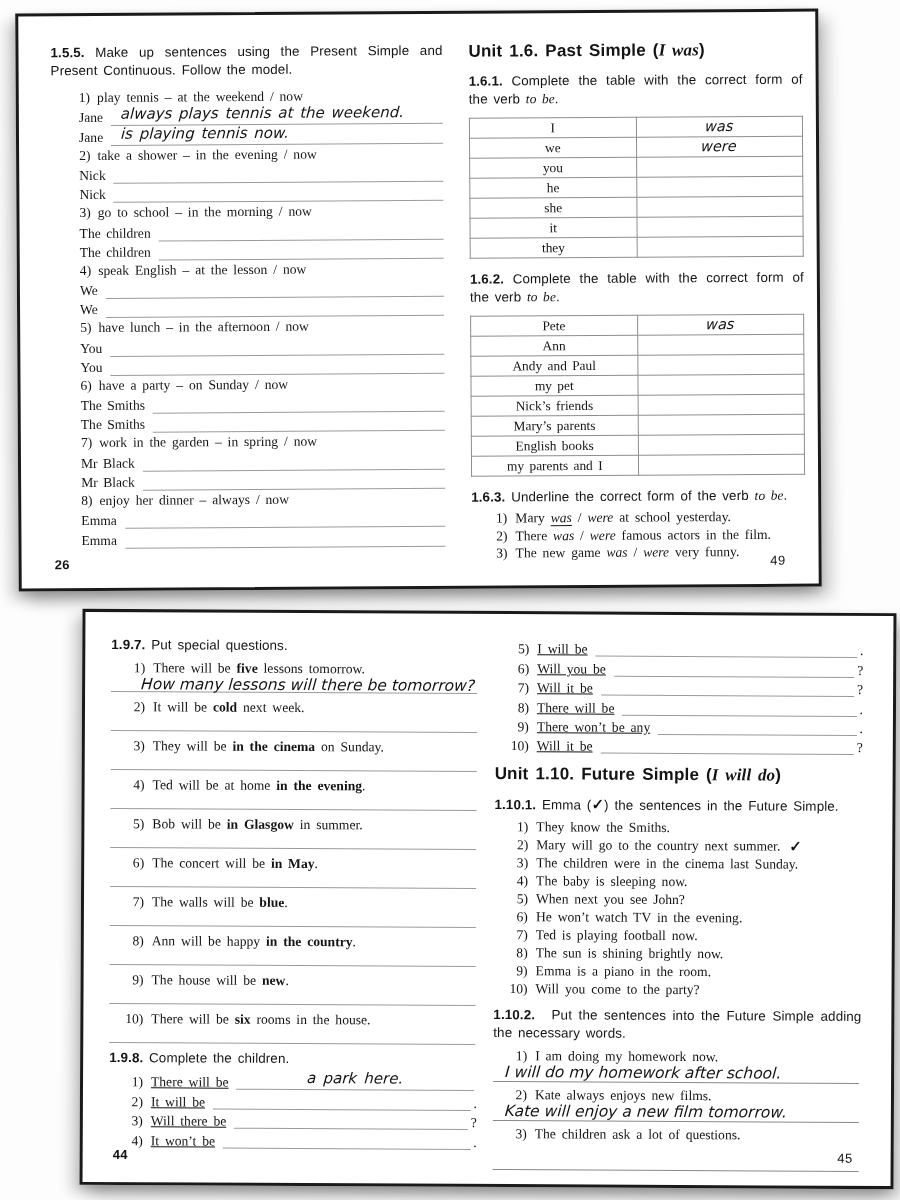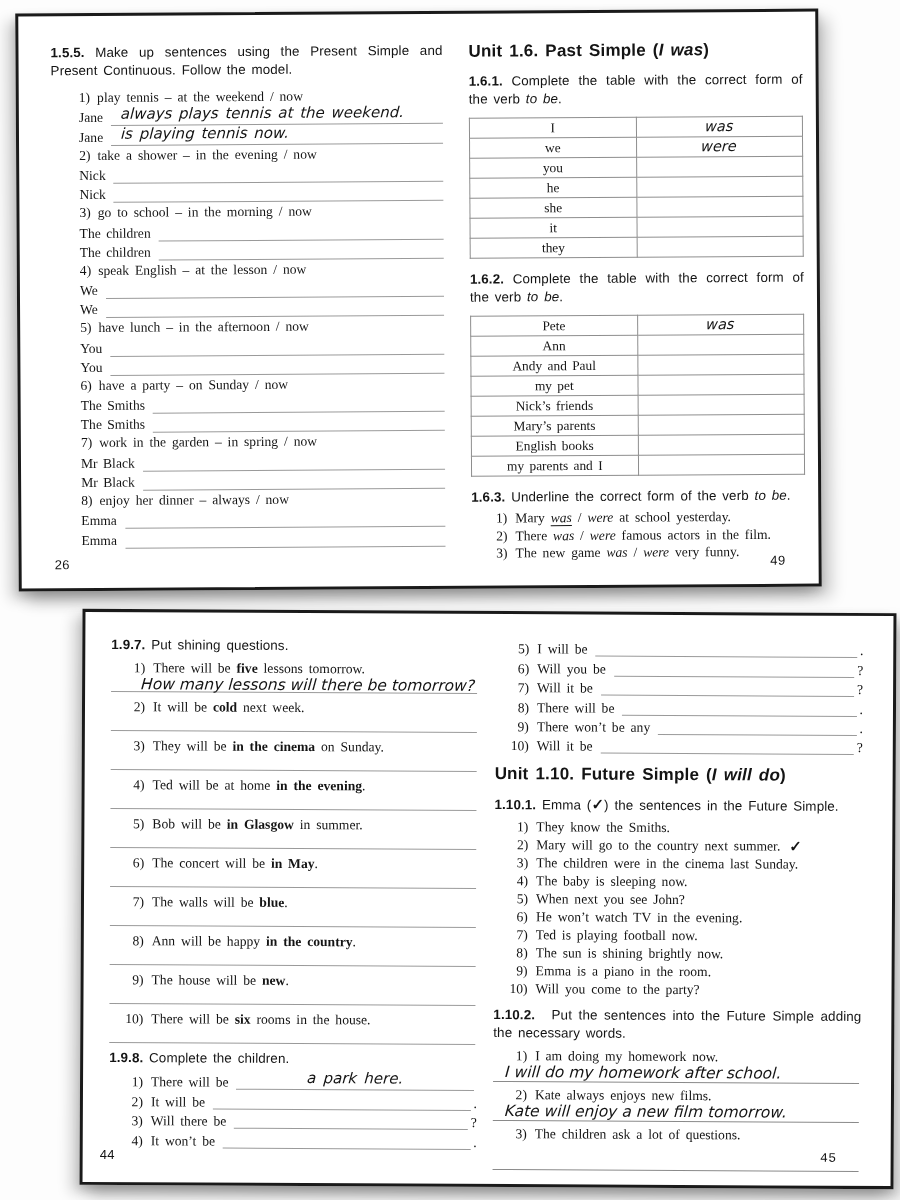--- a/index.html
+++ b/index.html
@@ -40,53 +40,53 @@
       font-family:"Liberation Serif",serif;font-size:13.4px;word-spacing:2px;padding:0 4px;}
   table.gram{border:1px solid #555;}
   table.gram td .hw{font-size:14.5px;}
   table.gram td:first-child{width:50%;}
 
   
   .lst163{margin-top:3px;margin-left:14px;font-size:13.6px;}
   .lst163 .qrow{display:flex;line-height:17.6px;}
   .lst163 .qn{width:22px;flex:none;text-align:right;margin-right:8px;}
   .lst163 .qt{white-space:pre-wrap;word-spacing:2.5px;}
-  .it{font-style:italic;}
+  .it{font-style:italic;font-family:Liberation Serif, serif;}
   .u{text-decoration:underline;text-underline-offset:3px;}
 
   
   .lst197{margin-top:5px;font-size:13.6px;}
   .lst197 .qrow{display:flex;line-height:18px;}
   .qn-box{width:34px;flex:none;text-align:right;margin-right:8px;}
   .lst197 .qt{white-space:pre-wrap;word-spacing:2.5px;flex:1;}
   .lst197 .ansline{border-bottom:1px solid #9a9a9a;height:14px;margin:0 2px 6px 0;padding-left:30px;}
   .lst197 .ansline .hw{font-size:15.5px;}
 
   
   .fillrow{display:flex;align-items:flex-end;height:19.4px;font-size:13.6px;word-spacing:2.5px;}
-  .fillrow .stem{white-space:pre-wrap;}
+  .fillrow .stem{white-space:pre-wrap;text-decoration:underline;}
   .fillrow .wline{flex:1;border-bottom:1px solid #9a9a9a;margin:0 3px 1px 8px;height:18px;text-align:center;}
   .fillrow .endp{flex:none;}
 
   
   .lst1101{margin-top:4px;font-size:13.6px;}
   .lst1101 .qrow{display:flex;line-height:18px;word-spacing:2.5px;}
   .check{font-size:15px;font-weight:bold;margin-left:9px;}
 
   
   .lst1102{margin-top:4px;font-size:13.6px;}
   .lst1102 .qrow{display:flex;line-height:19px;word-spacing:2.5px;}
   .lst1102 .ansline{border-bottom:1px solid #8a8a8a;height:16px;margin:0 2px 3px 0;padding-left:12px;}
   .lst1102 .ansline .hw{font-size:15.5px;}
   .mt6{margin-top:6px;} .mt8{margin-top:8px;} .mt10{margin-top:10px;}
 
   .pnum{position:absolute;bottom:16px;font-size:13px;letter-spacing:.5px;}
-  .pnum.pl{left:33px;} .pnum.pr{right:33px;}
+  .pnum.pl{left:33px;font-weight:bold;} .pnum.pr{right:33px;}
   #page-bottom .pnum{bottom:20px;}
-  #page-bottom .pnum.pl{left:17px;} #page-bottom .pnum.pr{right:54px;font-family:Liberation Mono, monospace;}
+  #page-bottom .pnum.pl{left:30px;} #page-bottom .pnum.pr{right:38px;}
 </style>
 </head>
 <body>
 
 <div class="pg" id="page-top">
   <div class="cols">
 
     <div class="col-l">
       <div class="instr"><b>1.5.5.</b><span style="white-space:pre-wrap;"> Make up sentences using the Present Simple and Present Continuous. Follow the model.</span></div>
 
@@ -270,21 +270,21 @@
     </div>
   </div>
   <div class="pnum pl">26</div>
   <div class="pnum pr">49</div>
 </div>
 
 <div class="pg" id="page-bottom">
   <div class="cols">
 
     <div class="col-l">
-      <div class="instr"><b>1.9.7.</b><span style="white-space:pre-wrap;"> Put shining questions.</span></div>
+      <div class="instr"><b>1.9.7.</b><span style="white-space:pre-wrap;"> Put special questions.</span></div>
 
       <div class="lst197 ser">
         <div class="qrow">
             <span class="qn-box">1)</span>
             <span class="qt"><span>There will be </span><b>five</b><span> lessons tomorrow.</span></span>
           </div>
         <div class="ansline"><span class="hw">How many lessons will there be tomorrow?</span></div>
 
         <div class="qrow">
             <span class="qn-box">2)</span>

